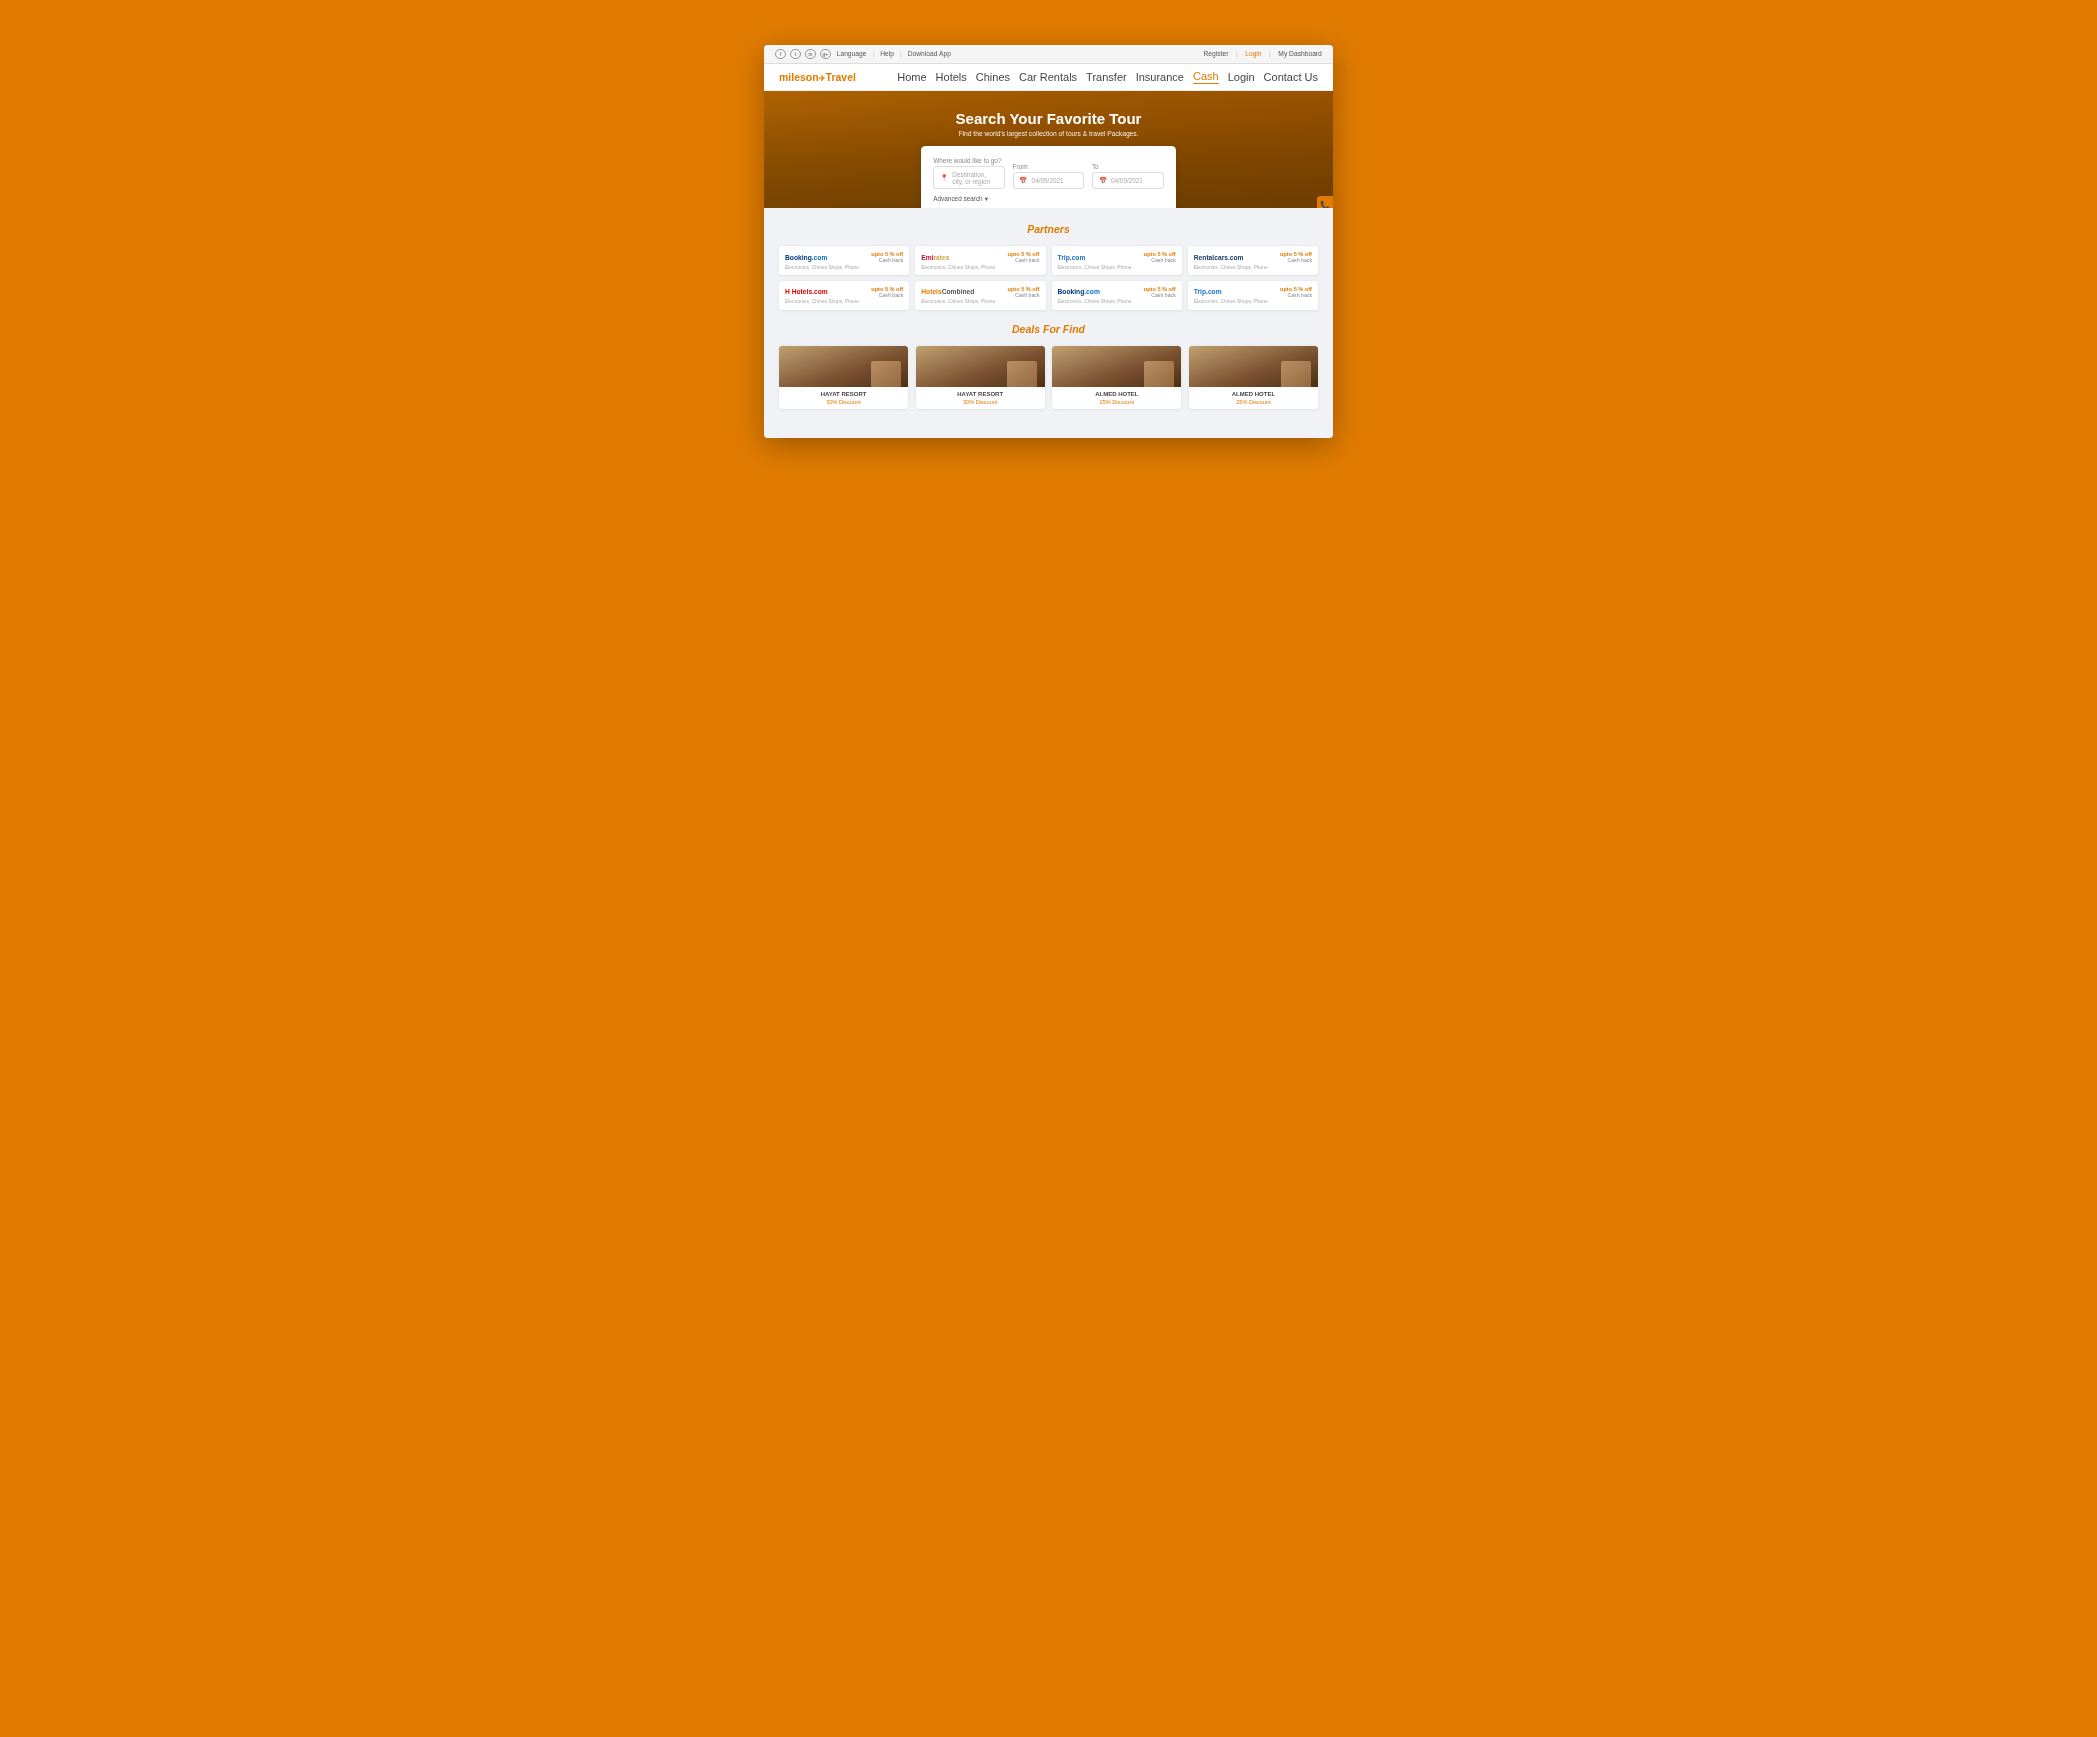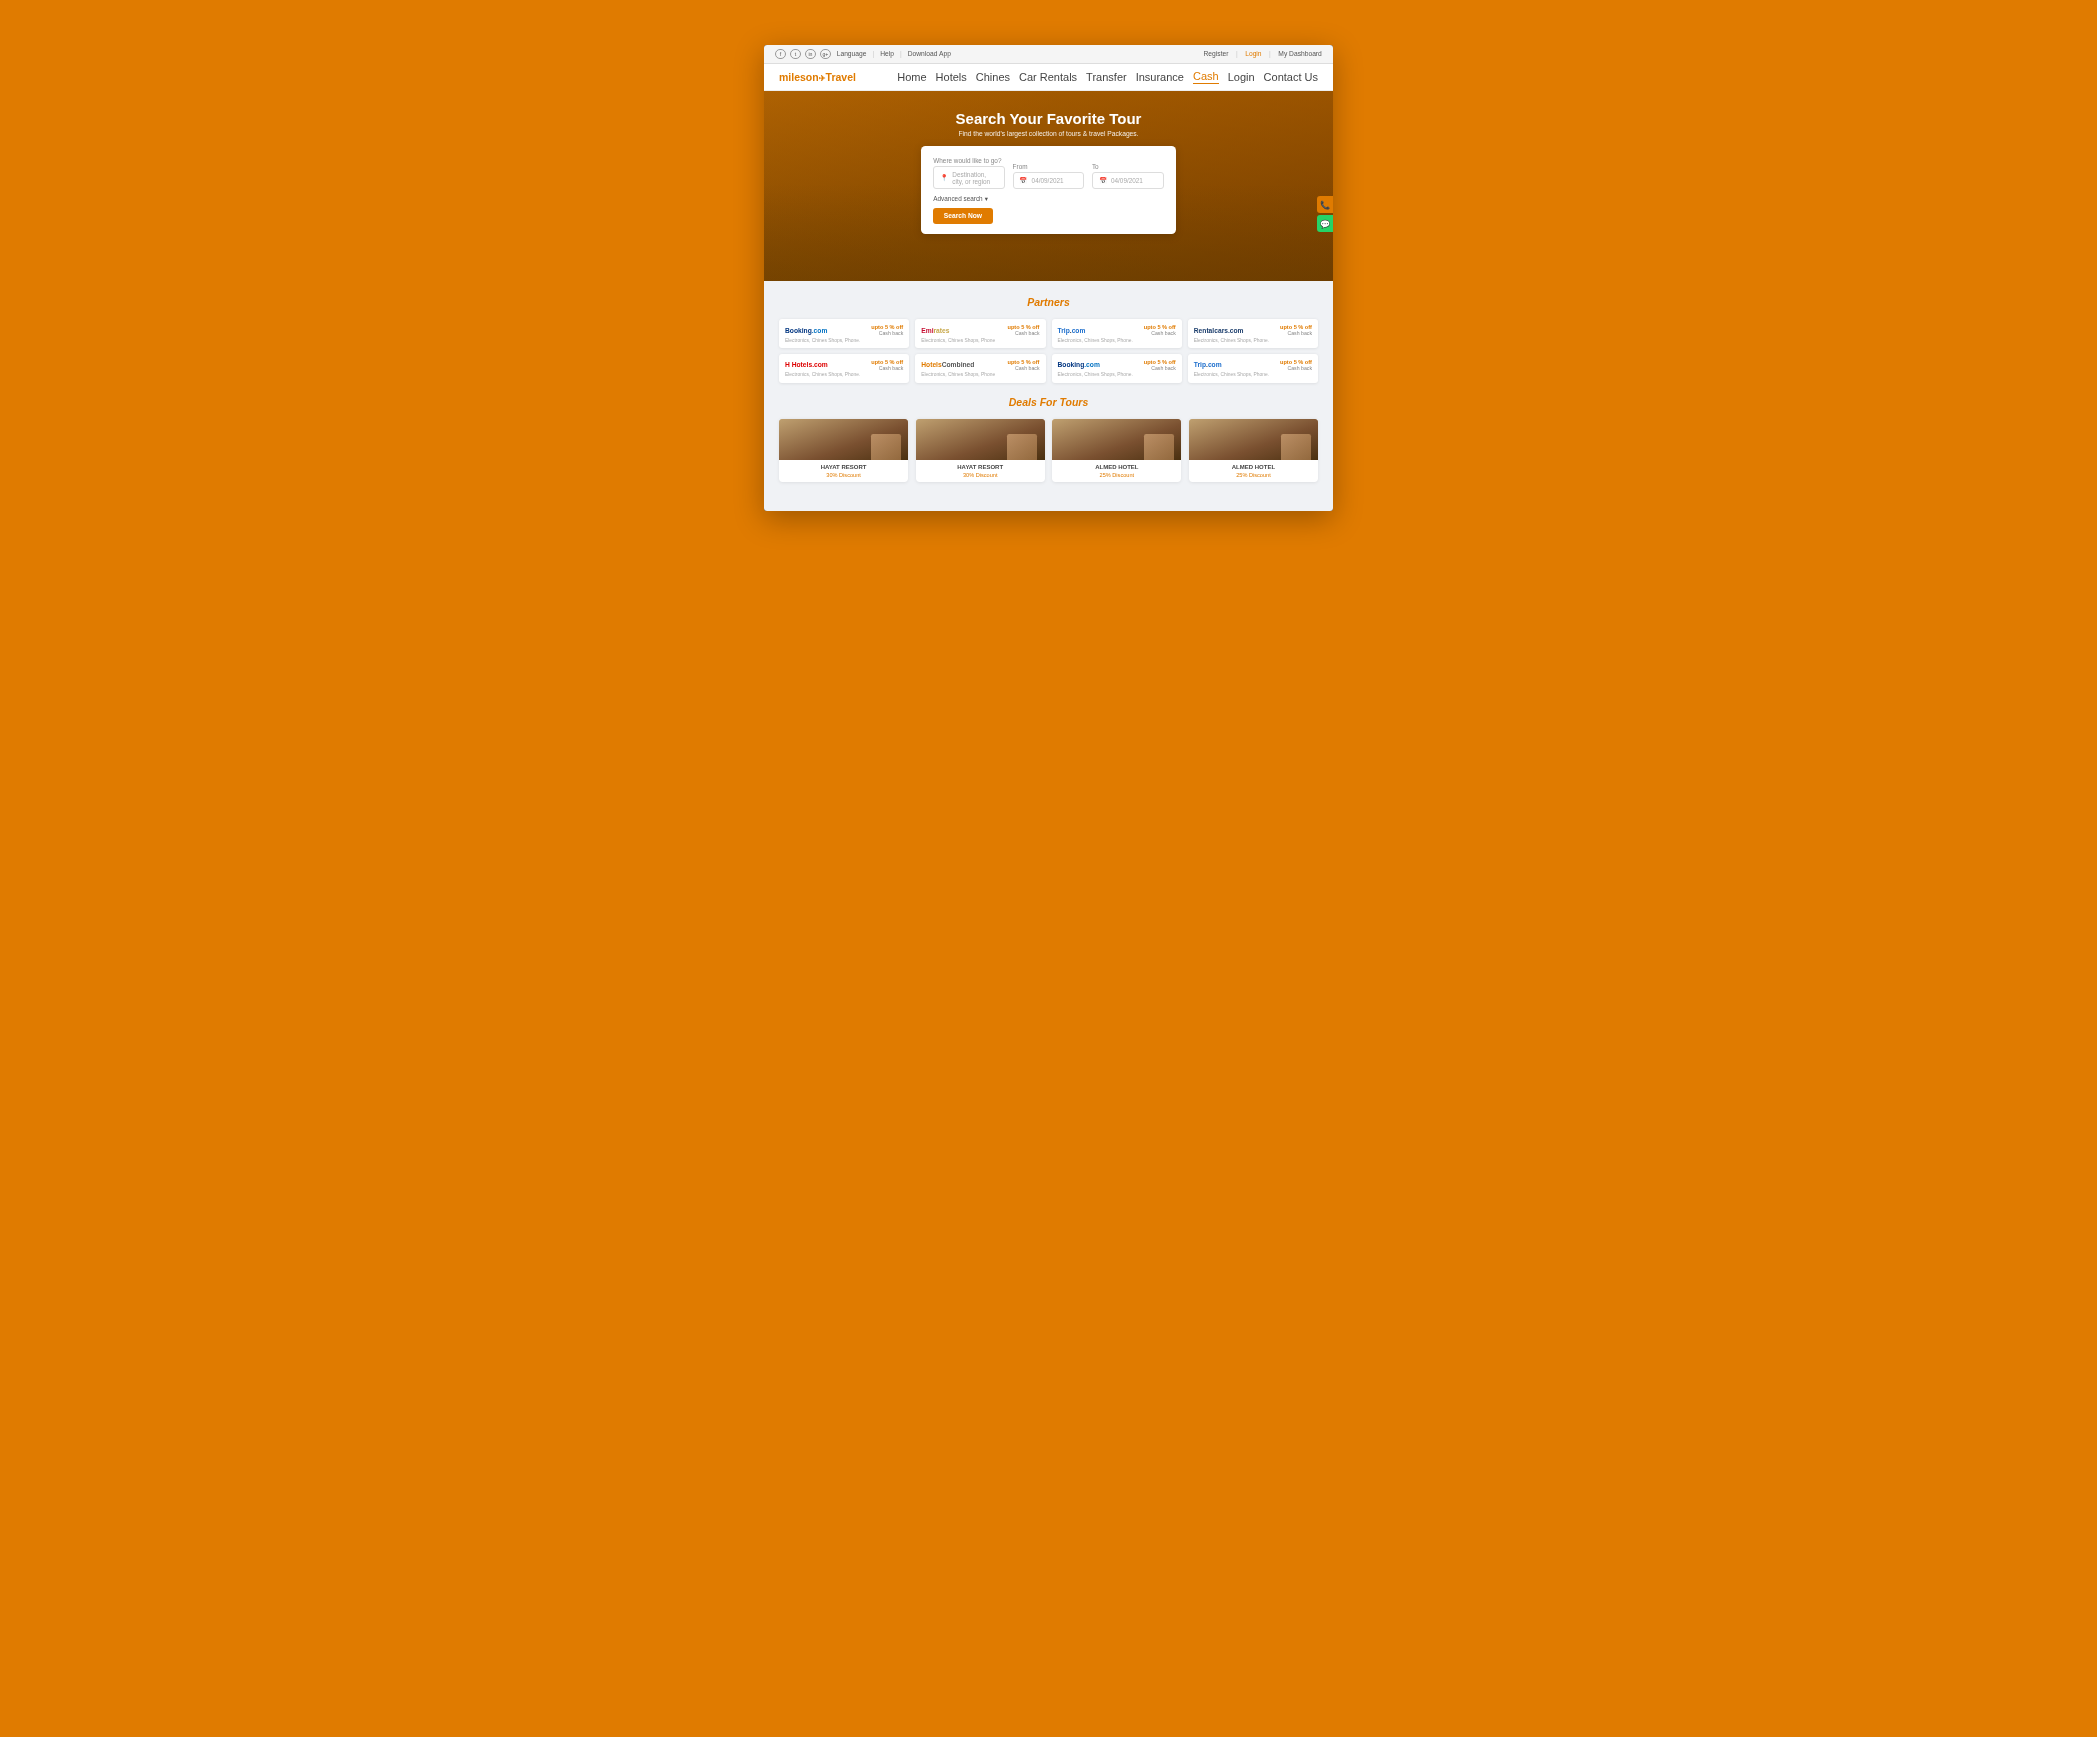--- a/index.html
+++ b/index.html
@@ -63,21 +63,21 @@
       font-size: 11px;
       color: #444;
       text-decoration: none;
       cursor: pointer;
     }
     .nav-link.active { color: #e07b00; border-bottom: 1.5px solid #e07b00; padding-bottom: 1.5px; }
 
     
     .hero {
       position: relative;
-      height: 190px;
+      height: 117px;
       background: linear-gradient(rgba(180,100,0,0.55), rgba(180,100,0,0.55)),
                   linear-gradient(135deg, #c8860a 0%, #8B5E00 40%, #5a3800 100%);
       display: flex;
       flex-direction: column;
       align-items: center;
       justify-content: flex-start;
       padding-top: 19px;
       overflow: hidden;
     }
     .hero-bg-people {
@@ -484,21 +484,21 @@
               <div class="partner-discount"><span class="percent">upto 5 % off</span></div>
               <div class="partner-cashback">Cash back</div>
             </div>
           </div>
           <div class="partner-desc">Electronics, Chines Shops, Phone.</div>
         </div>
       </div>
     </div>
 
     <div class="section">
-      <div class="section-title">Deals For Tours</div>
+      <div class="section-title">Deals For Find</div>
       <div class="deals-grid">
         <div class="deal-card">
           <div class="deal-img">
             <div class="deal-img-inner"></div>
             <div class="deal-img-hand"></div>
           </div>
           <div class="deal-info">
             <div class="deal-name">HAYAT RESORT</div>
             <div class="deal-discount">30% Discount</div>
           </div>

